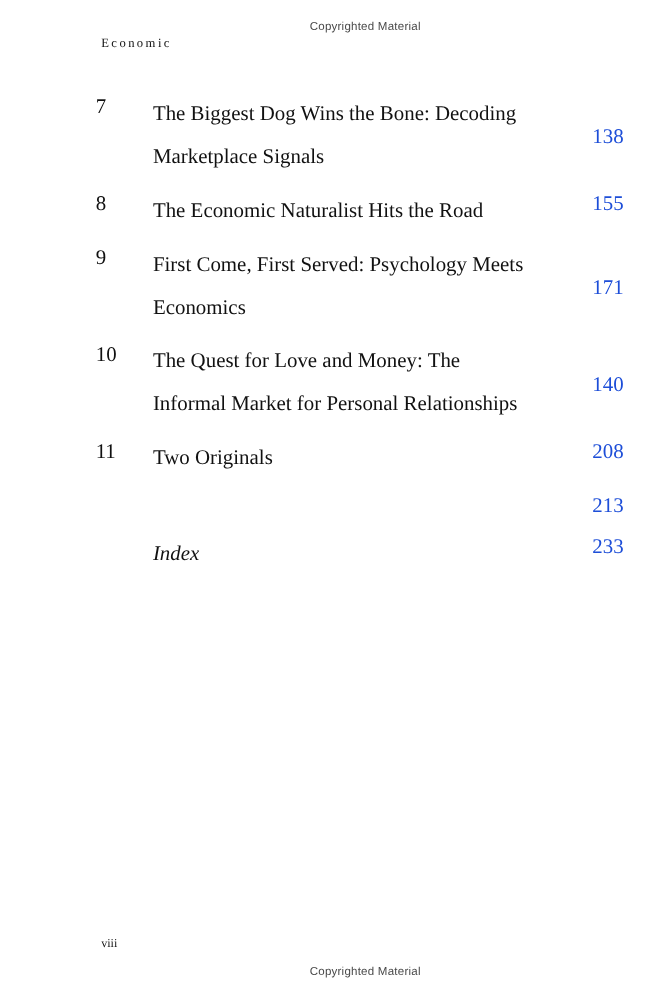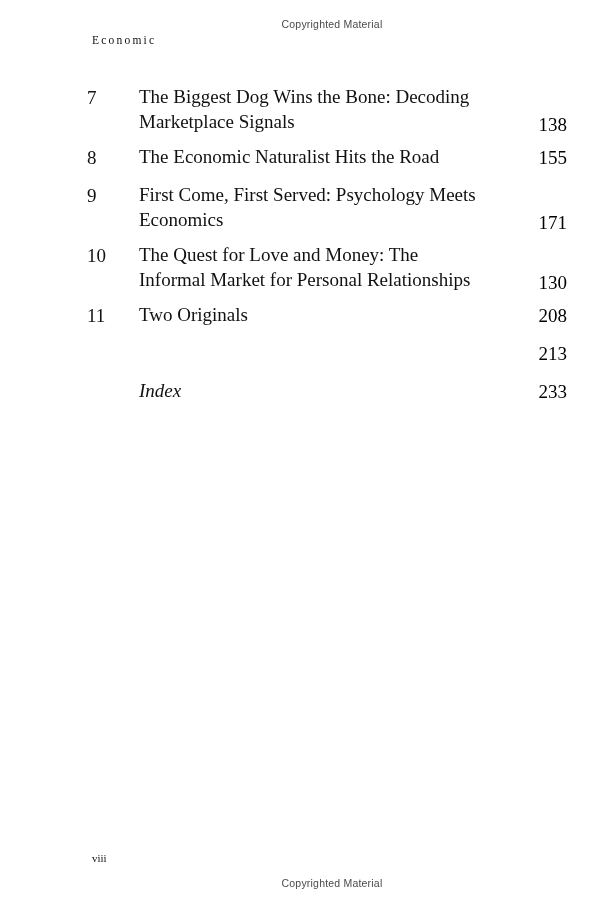--- a/index.html
+++ b/index.html
@@ -63,34 +63,34 @@
     top: 0;
     width: 42px;
     font-size: 19px;
     line-height: 27px;
     color: #111111;
   }
   .toc-title {
     margin-left: 52px;
     margin-right: 78px;
     font-size: 19px;
-    line-height: 25px;
+    line-height: 39px;
     color: #111111;
   }
   .toc-title.italic {
     font-style: italic;
   }
   .toc-page {
     position: absolute;
     right: 0;
     width: 42px;
     text-align: right;
     font-size: 19px;
     line-height: 27px;
-    color: #000000;
+    color: #1d4ed8;
   }
   
   .toc-page.second-line { top: 27px; }
   .toc-page.first-line { top: 0; }
 
   .folio {
     position: absolute;
     left: 60px;
     top: 852px;
     font-family: Liberation Serif, serif;
@@ -123,21 +123,21 @@
 
     <div class="toc-row">
       <div class="toc-num">9</div>
       <div class="toc-title">First Come, First Served: Psychology Meets Economics</div>
       <div class="toc-page second-line">171</div>
     </div>
 
     <div class="toc-row">
       <div class="toc-num">10</div>
       <div class="toc-title">The Quest for Love and Money: The Informal Market for Personal Relationships</div>
-      <div class="toc-page second-line">130</div>
+      <div class="toc-page second-line">140</div>
     </div>
 
     <div class="toc-row">
       <div class="toc-num">11</div>
       <div class="toc-title">Two Originals</div>
       <div class="toc-page first-line">208</div>
     </div>
 
     <div class="toc-row">
       <div class="toc-num"></div>

